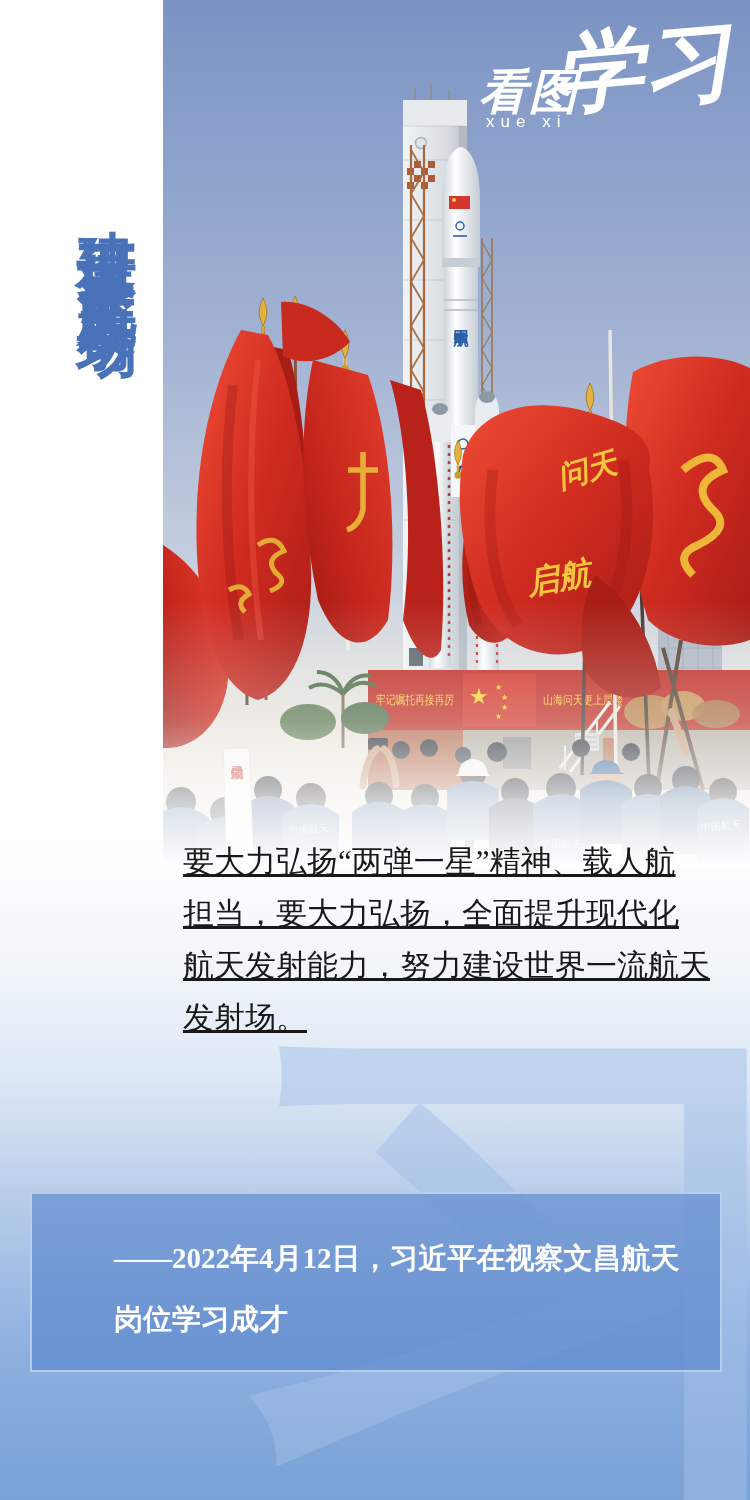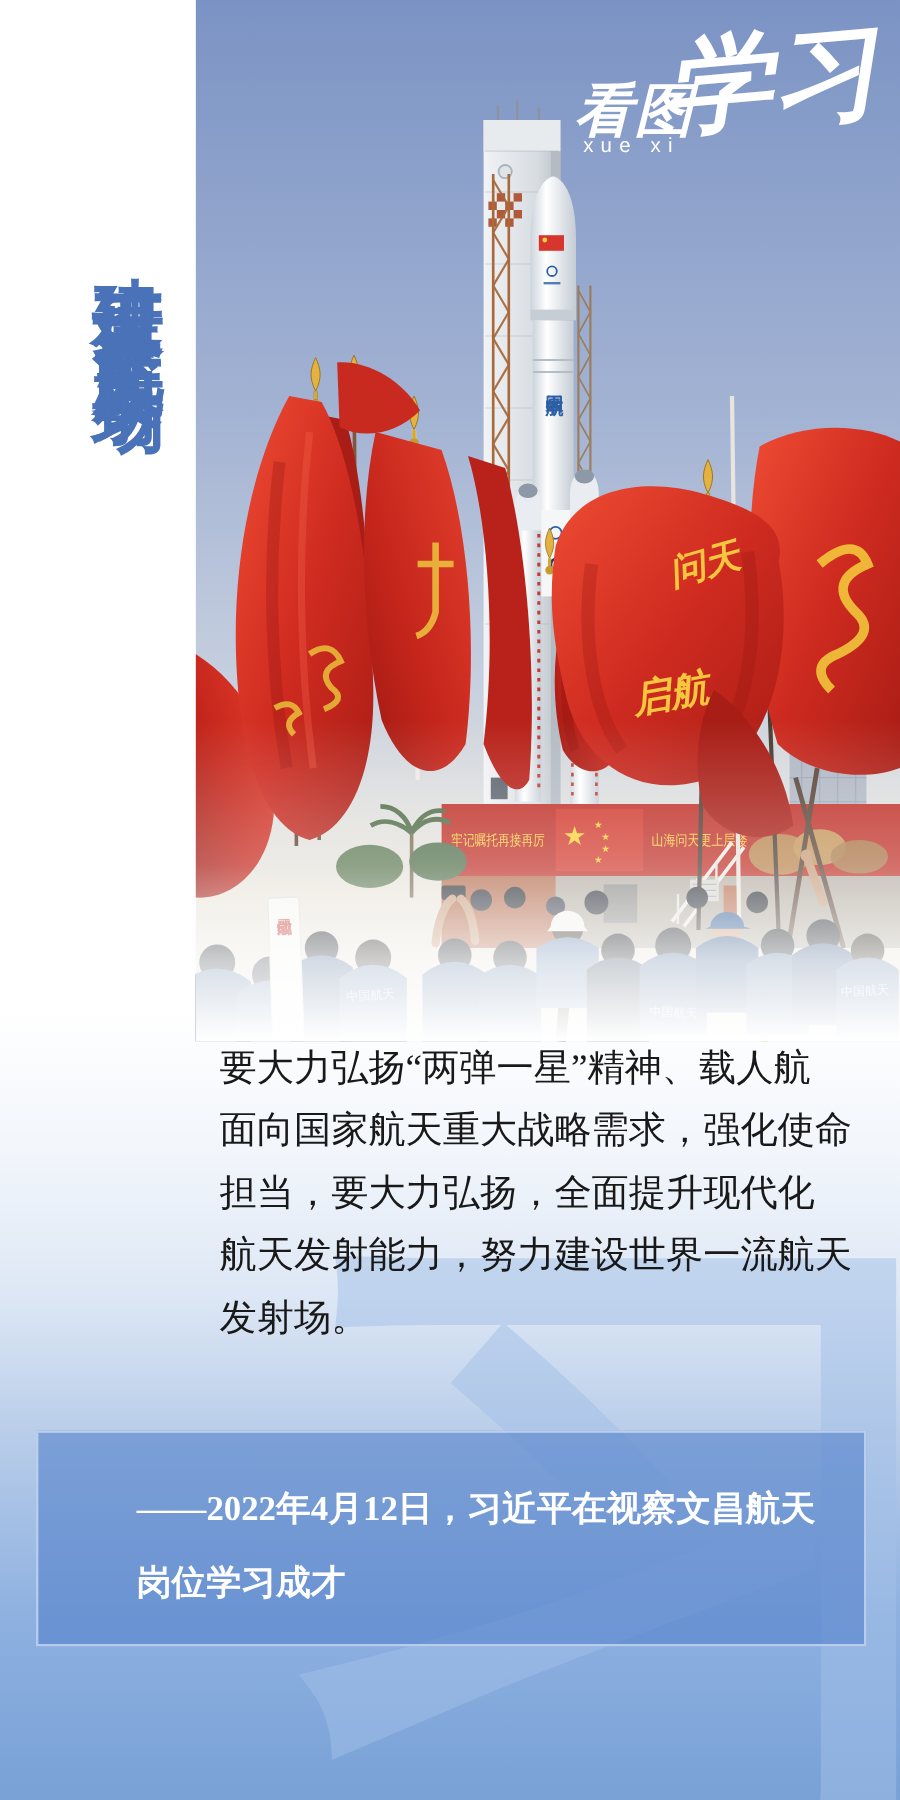--- a/index.html
+++ b/index.html
@@ -30,23 +30,23 @@
     font-family:"Liberation Serif","DejaVu Serif",serif;transform:rotate(-5deg);line-height:1;
   }
   .brand-sub{position:absolute;left:31px;top:92px;font-size:17px;font-weight:400;letter-spacing:6px;}
   .headline{
     position:absolute;left:66px;top:182px;margin:0;z-index:2;
     writing-mode:vertical-rl;text-orientation:upright;
     font-family:"Liberation Serif","DejaVu Serif",serif;
     font-size:60px;font-weight:700;letter-spacing:9px;color:#4a72b8;
   }
   .quote{
-    position:absolute;left:183px;top:864px;width:540px;z-index:3;
+    position:absolute;left:183px;top:836px;width:540px;z-index:3;
     font-family:"Liberation Serif","DejaVu Serif",serif;
-    font-size:31px;color:#191919;
+    font-size:31px;color:#191919;text-decoration:underline;
   }
   .quote-line{height:52px;line-height:52px;white-space:nowrap;}
   .attr-box{
     position:absolute;left:30px;top:1192px;width:692px;height:180px;z-index:3;
     box-sizing:border-box;background:rgba(84,128,201,.60);
     border:2px solid rgba(214,228,246,.70);
     padding:34px 30px 0 82px;
   }
   .attr-line{
     font-family:"Liberation Serif","DejaVu Serif",serif;
@@ -336,21 +336,20 @@
   <div class="brand">
     <span class="brand-title">看图</span>
     <span class="brand-script">学习</span>
     <span class="brand-sub">xue xi</span>
   </div>
 
   <h1 class="headline">建设世界一流航天发射场</h1>
 
   <div class="quote">
     <div class="quote-line">要大力弘扬“两弹一星”精神、载人航</div>
-    <div class="quote-line">面向国家航天重大战略需求，强化使命</div>
     <div class="quote-line">担当，要大力弘扬，全面提升现代化</div>
     <div class="quote-line">航天发射能力，努力建设世界一流航天</div>
     <div class="quote-line">发射场。</div>
   </div>
 
   <div class="attr-box">
     <div class="attr-line">——2022年4月12日，习近平在视察文昌航天</div>
     <div class="attr-line">岗位学习成才</div>
   </div>
 

